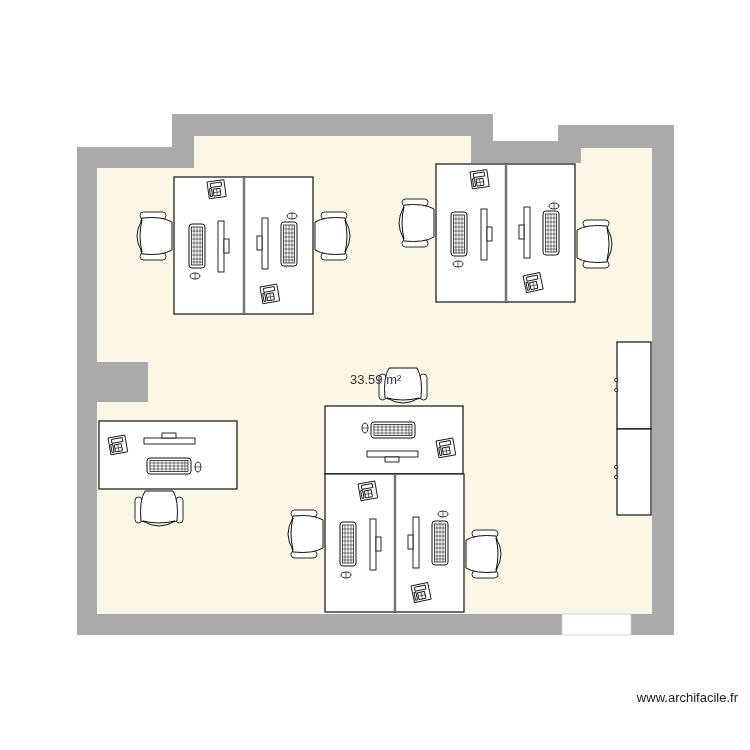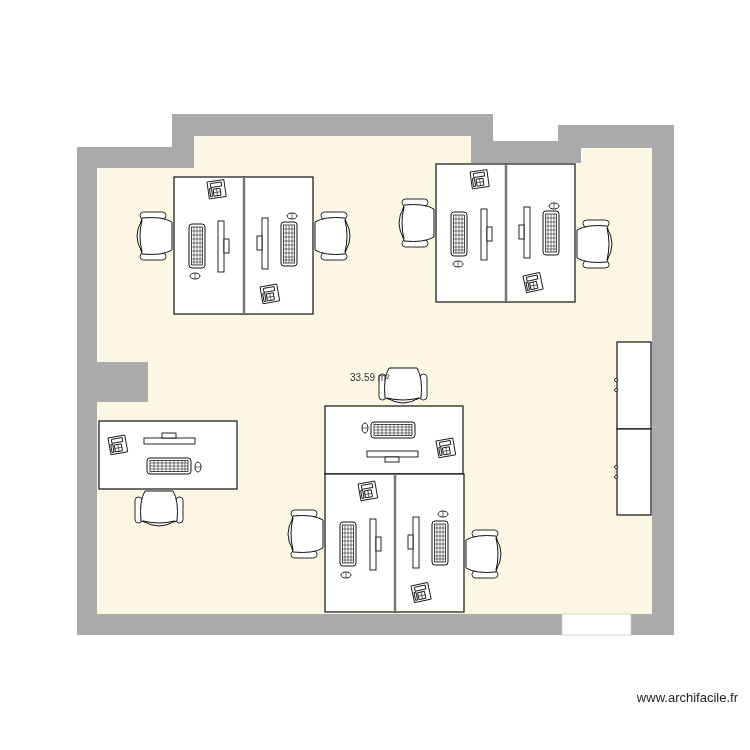--- a/index.html
+++ b/index.html
@@ -1,18 +1,18 @@
 <!DOCTYPE html>
 <html><head>
   <meta charset="utf-8">
   <style>
     html, body { margin: 0; padding: 0; background: #ffffff; }
     body { width: 750px; height: 750px; position: relative; overflow: hidden; font-family: "Liberation Sans", sans-serif; }
     #plan { position: absolute; left: 0; top: 0; }
-    .area-label { position: absolute; left: 350px; top: 372px; font-size: 10px; color: #333333; font-family: "Liberation Sans", sans-serif; white-space: nowrap; }
+    .area-label { position: absolute; left: 350px; top: 372px; font-size: 13px; color: #333333; font-family: "Liberation Sans", sans-serif; white-space: nowrap; }
     .watermark { position: absolute; right: 12px; top: 690px; font-size: 13px; color: #222222; font-family: "Liberation Sans", sans-serif; }
     .desk { fill: #ffffff; stroke: #111111; stroke-width: 1.2; }
     .divider { stroke: #777777; stroke-width: 2.5; }
     .chair { fill: #ffffff; stroke: #111111; stroke-width: 1; }
     .thin { fill: #ffffff; stroke: #111111; stroke-width: 0.9; }
     .kb { fill: #ffffff; stroke: #111111; stroke-width: 1; }
     .kbgrid { stroke: #222222; stroke-width: 0.6; }
   </style>
 </head>
 <body>

